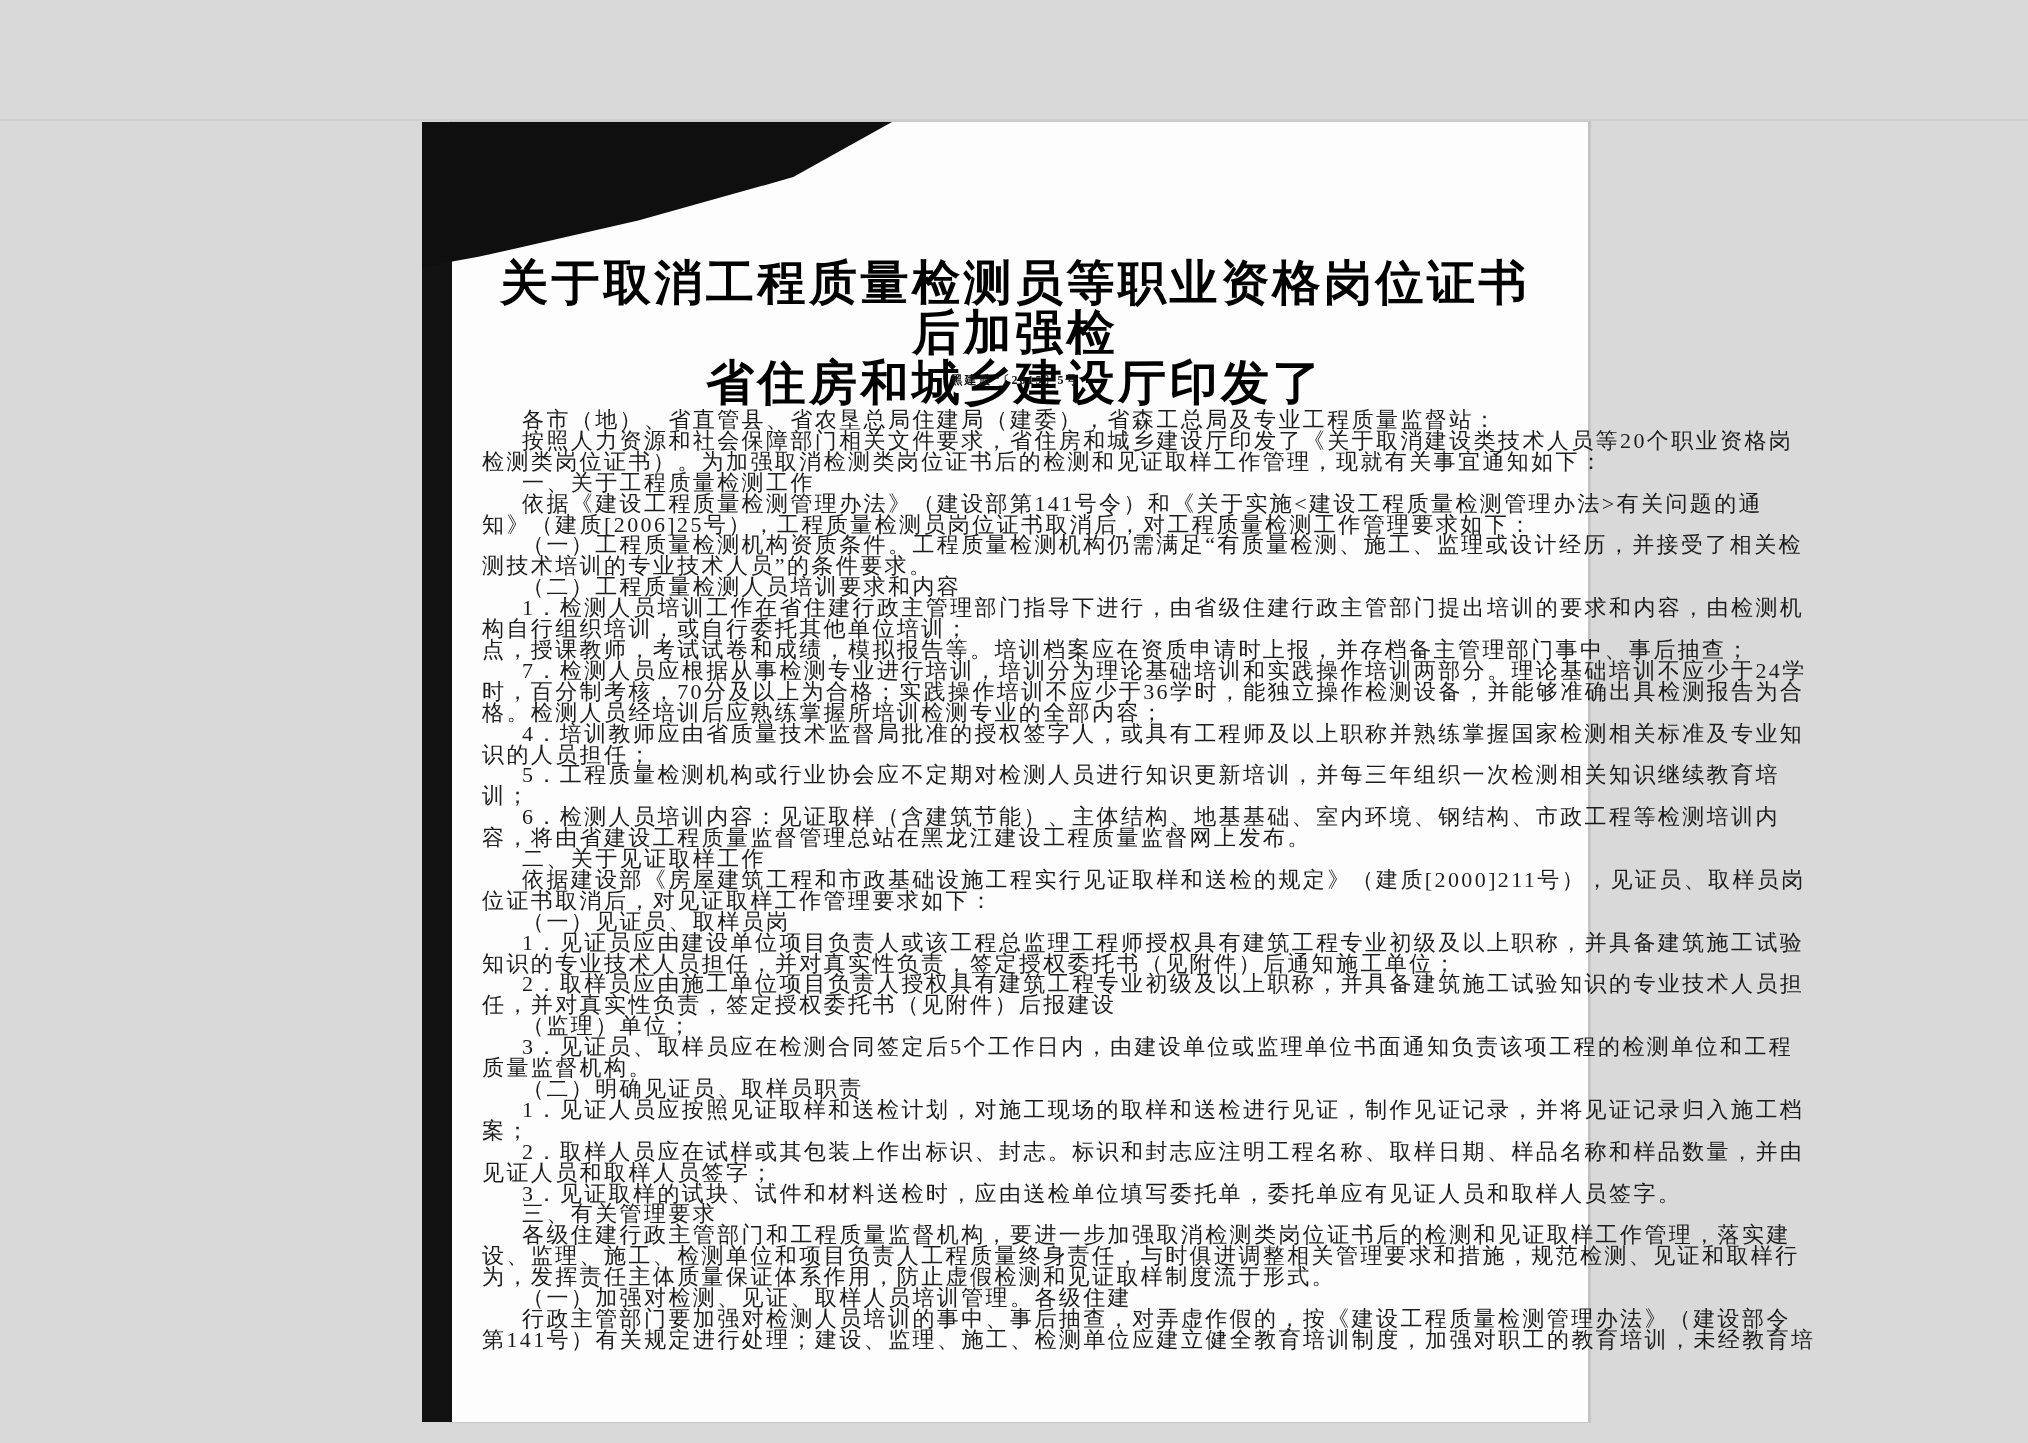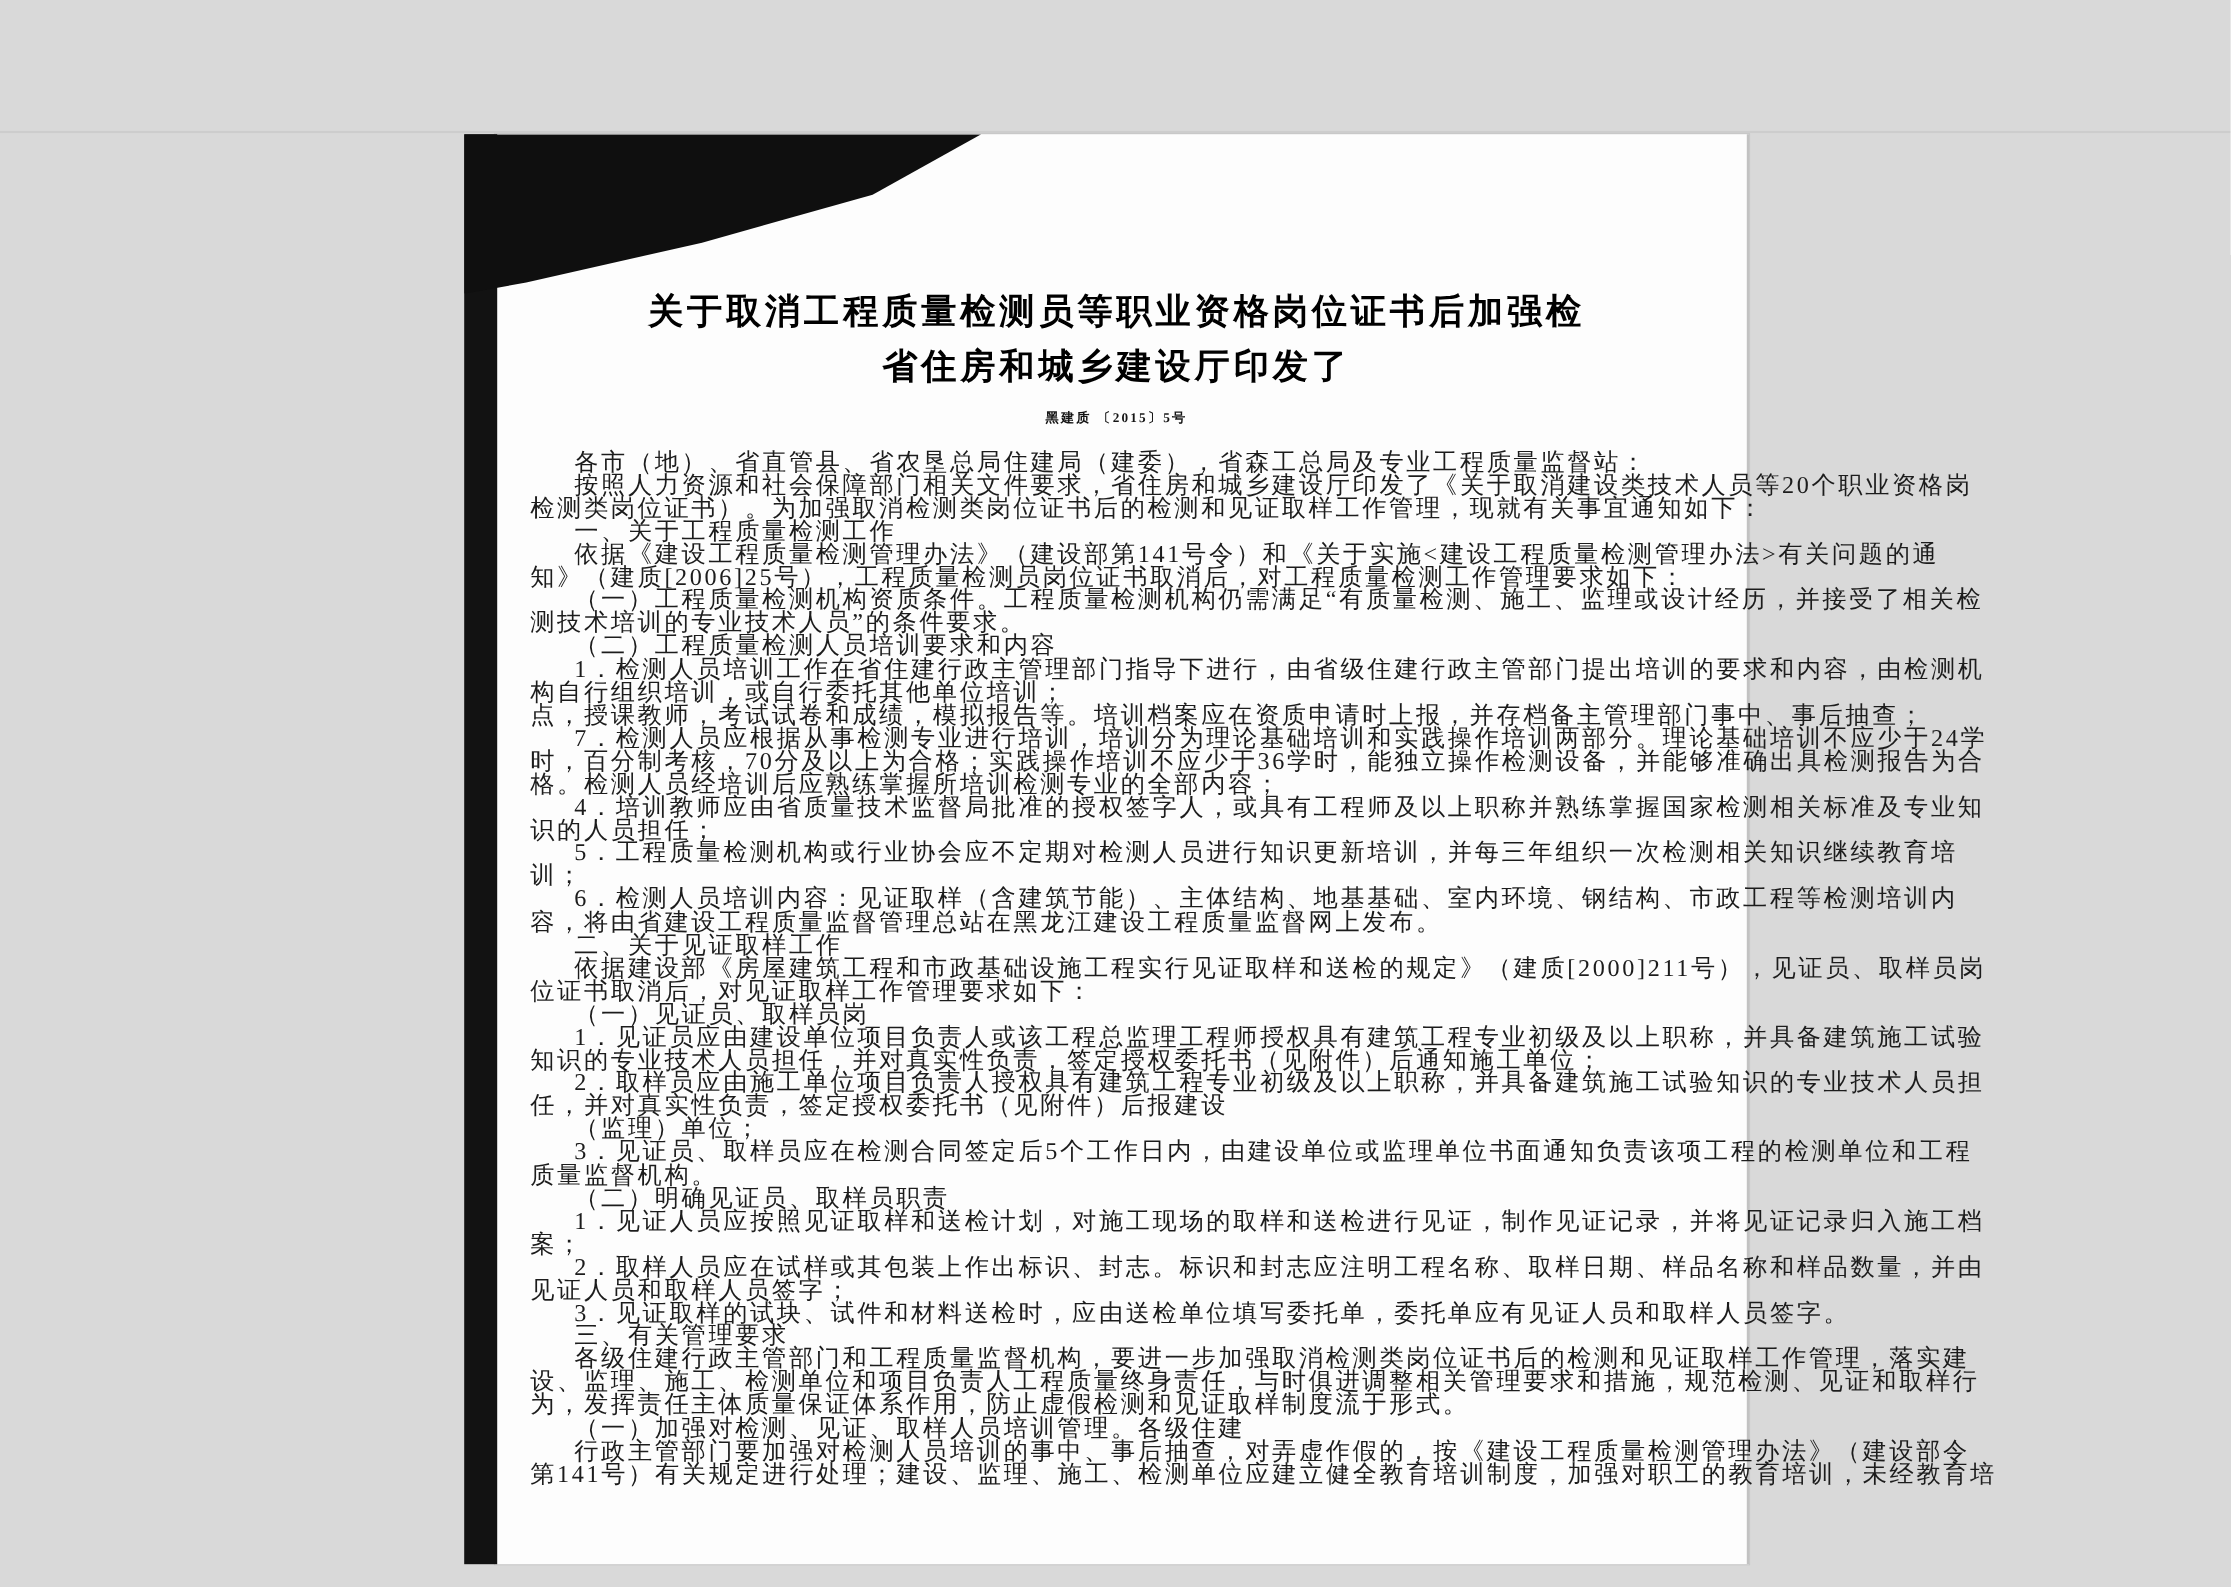--- a/index.html
+++ b/index.html
@@ -33,21 +33,21 @@
   }
   .page-right-line{
     position:absolute;left:1588px;top:122px;width:2px;height:1300px;
     background:#c2c2c2;
   }
   .title{
     position:absolute;
     left:482px;top:258px;width:1066px;
     margin:0;
     text-align:center;
-    font-size:32px;line-height:50px;
+    font-size:48px;line-height:50px;
     font-weight:700;
     letter-spacing:3.5px;
     color:#000;
   }
   .docnum{
     position:absolute;
     left:482px;top:367px;width:1066px;
     text-align:center;
     font-size:12px;line-height:26px;
     letter-spacing:2px;

